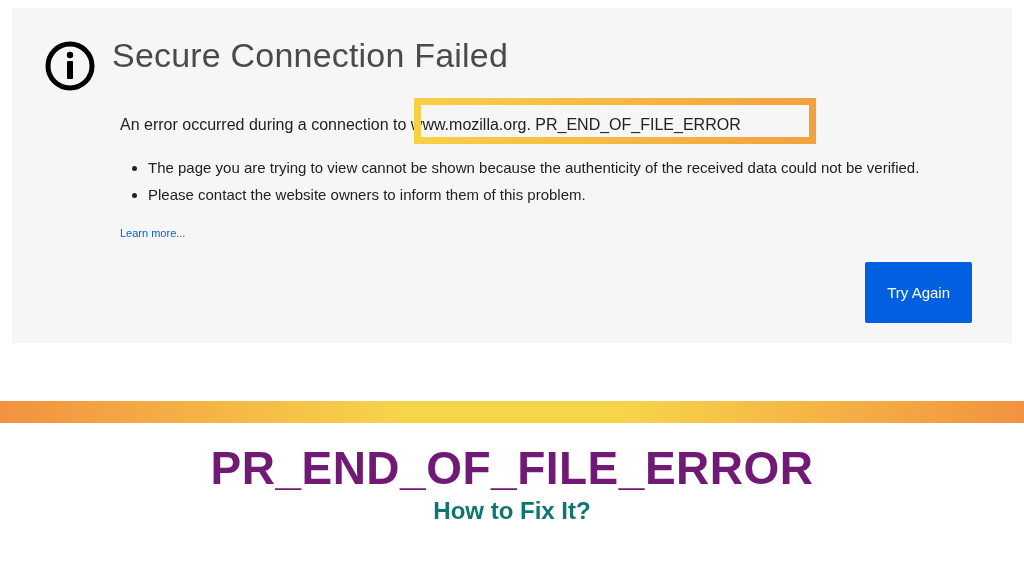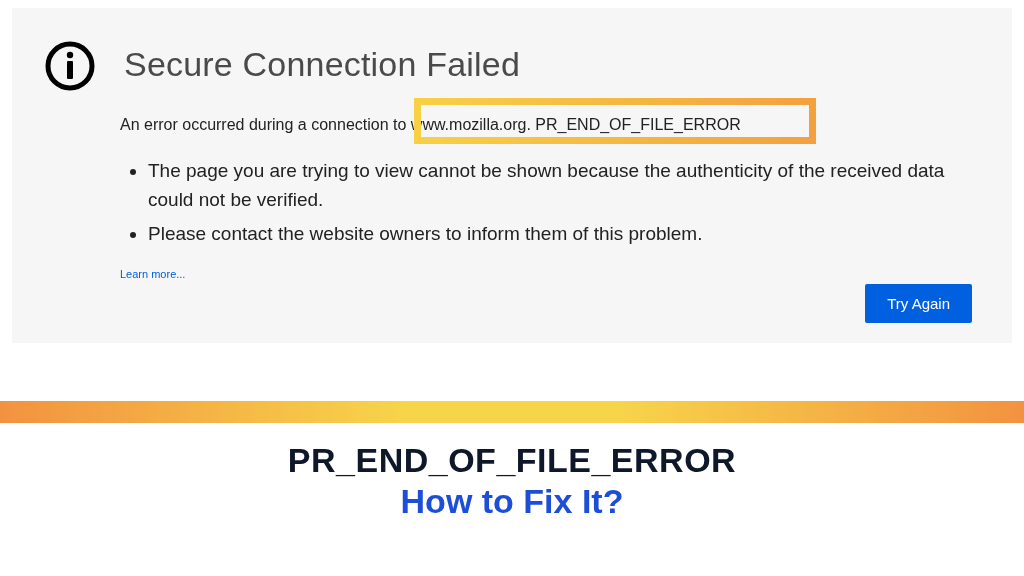--- a/index.html
+++ b/index.html
@@ -12,22 +12,22 @@
     }
     .error-panel {
       background: #f6f6f6;
       margin: 8px 12px 0 12px;
       padding: 28px 40px 18px 32px;
       position: relative;
       min-height: 335px;
     }
     .error-header {
       display: flex;
-      align-items: center;
-      gap: 28px;
+      align-items: flex-start;
+      gap: 16px;
       margin-bottom: 24px;
     }
     .info-icon {
       width: 52px;
       height: 52px;
       flex-shrink: 0;
       margin-top: 4px;
     }
     .info-icon svg { width: 100%; height: 100%; }
     .error-title {
@@ -56,63 +56,63 @@
       border-image: linear-gradient(90deg, #f7d046 0%, #f3a13e 100%) 1;
       pointer-events: none;
     }
     .error-list {
       list-style: disc;
       margin-left: 28px;
       margin-top: 22px;
       margin-bottom: 16px;
     }
     .error-list li {
-      font-size: 19px;
+      font-size: 15px;
       color: #222;
       line-height: 1.55;
       margin-bottom: 4px;
       padding-right: 10px;
     }
     .learn-more {
       color: #0060df;
       font-size: 11px;
       cursor: pointer;
       display: inline-block;
       margin-top: 4px;
     }
     .try-again-btn {
       position: absolute;
       right: 40px;
       bottom: 20px;
       background: #0060df;
       color: #fff;
       border: none;
-      padding: 11px 22px;
+      padding: 22px 22px;
       font-size: 15px;
       cursor: pointer;
       border-radius: 2px;
     }
     .gradient-bar {
       height: 22px;
       margin: 58px 0 18px 0;
       background: linear-gradient(90deg, #f29240 0%, #f7d54a 40%, #f7d54a 60%, #f29240 100%);
     }
     .caption {
       text-align: center;
     }
     .caption-main {
-      font-size: 34px;
+      font-size: 46px;
       font-weight: 800;
-      color: #0f172a;
+      color: #701a75;
       letter-spacing: 0.5px;
     }
     .caption-sub {
-      font-size: 34px;
+      font-size: 24px;
       font-weight: 700;
-      color: #1d4ed8;
+      color: #0f766e;
       margin-top: 2px;
     }
   </style>
 </head>
 <body>
 
 <div class="error-panel">
   <div class="error-header">
     <span class="info-icon">
       <svg viewBox="0 0 52 52">

